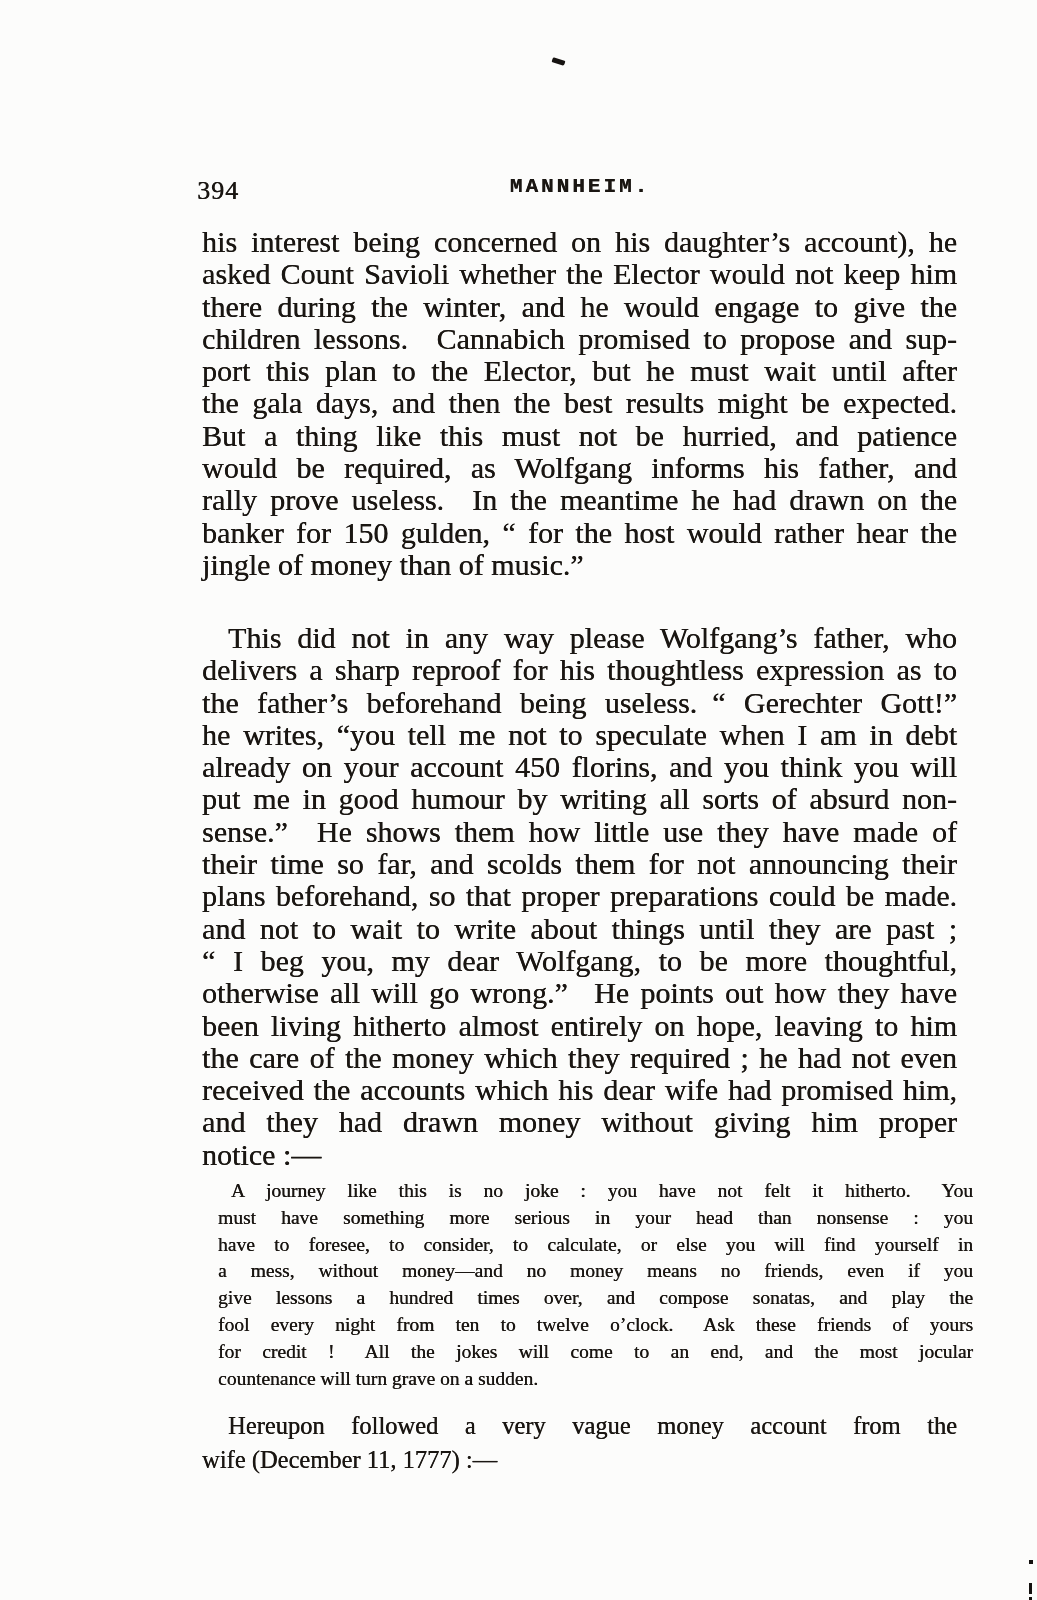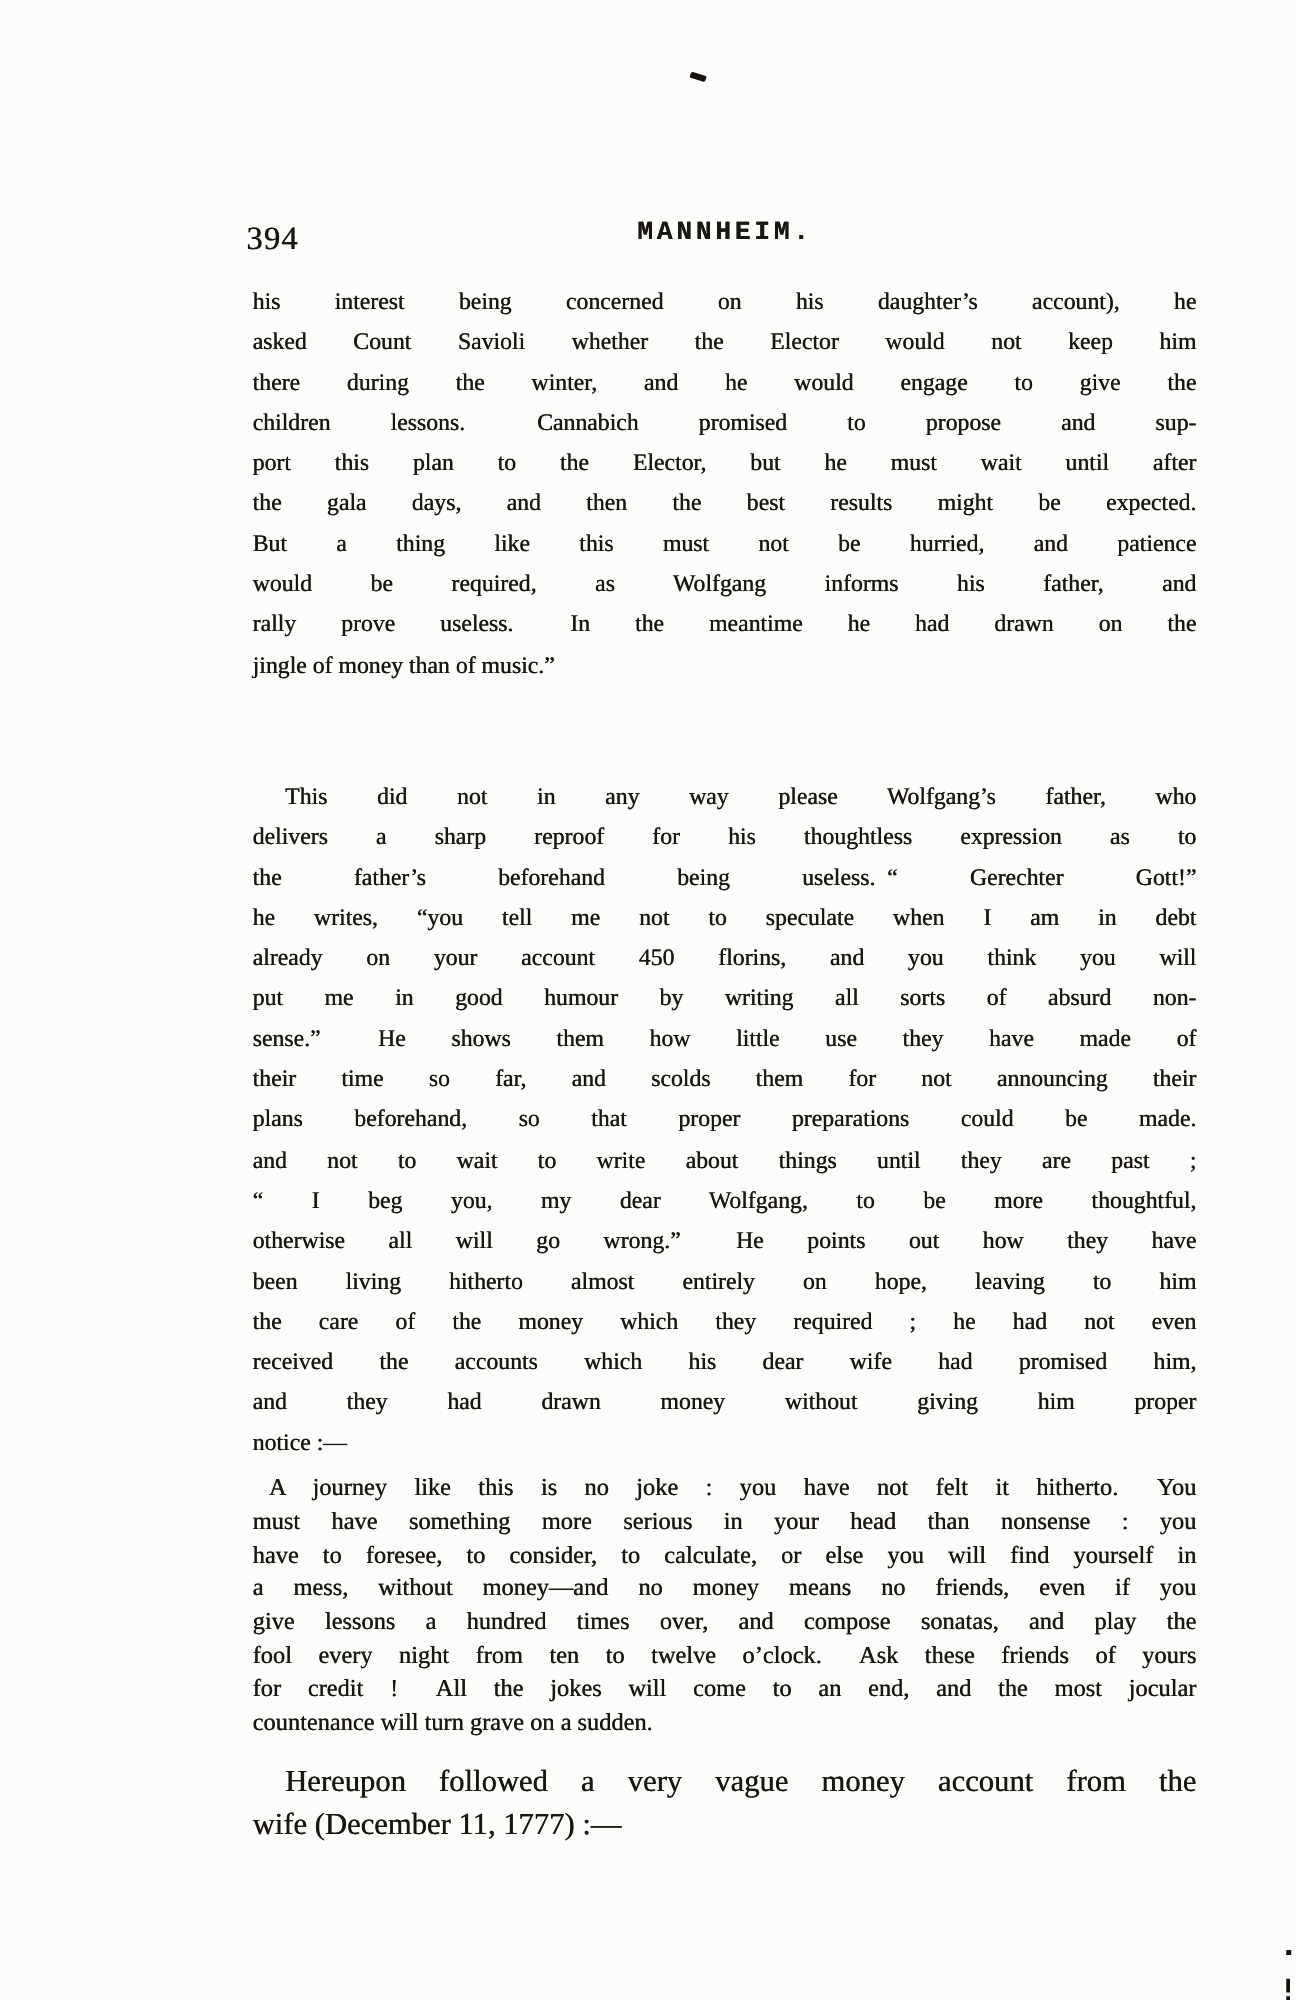--- a/index.html
+++ b/index.html
@@ -49,26 +49,27 @@
   .textblock .tline {
     text-align: justify;
     text-align-last: justify;
     text-justify: inter-word;
     white-space: normal;
   }
   .textblock .tline.lastline {
     text-align-last: left;
   }
   .body-size {
-    font-size: 19px;
+    font-size: 30px;
     line-height: 32.3px;
   }
   .small-size {
     font-size: 19.5px;
     line-height: 26.8px;
+    margin-left: 16px;
   }
   .closing-size {
     font-size: 24.5px;
     line-height: 34px;
   }
   #paragraph-1 { top: 226px; }
   #paragraph-2 { top: 622px; }
   #quote-block { top: 1178px; }
   #closing-paragraph { top: 1409px; }
   .indent-body .tline.indent { text-indent: 26px; }
@@ -105,20 +106,21 @@
   <div id="paragraph-1" class="textblock body-size">
       <div class="tline">his interest being concerned on his daughter’s account), he</div>
       <div class="tline">asked Count Savioli whether the Elector would not keep him</div>
       <div class="tline">there during the winter, and he would engage to give the</div>
       <div class="tline">children lessons.  Cannabich promised to propose and sup-</div>
       <div class="tline">port this plan to the Elector, but he must wait until after</div>
       <div class="tline">the gala days, and then the best results might be expected.</div>
       <div class="tline">But a thing like this must not be hurried, and patience</div>
       <div class="tline">would be required, as Wolfgang informs his father, and</div>
       <div class="tline">rally prove useless.  In the meantime he had drawn on the</div>
+      <div class="tline">banker for 150 gulden, “ for the host would rather hear the</div>
       <div class="tline lastline">jingle of money than of music.”</div>
     </div>
 
   <div id="paragraph-2" class="textblock body-size indent-body">
       <div class="tline indent">This did not in any way please Wolfgang’s father, who</div>
       <div class="tline">delivers a sharp reproof for his thoughtless expression as to</div>
       <div class="tline">the father’s beforehand being useless. “ Gerechter Gott!”</div>
       <div class="tline">he writes, “you tell me not to speculate when I am in debt</div>
       <div class="tline">already on your account 450 florins, and you think you will</div>
       <div class="tline">put me in good humour by writing all sorts of absurd non-</div>

